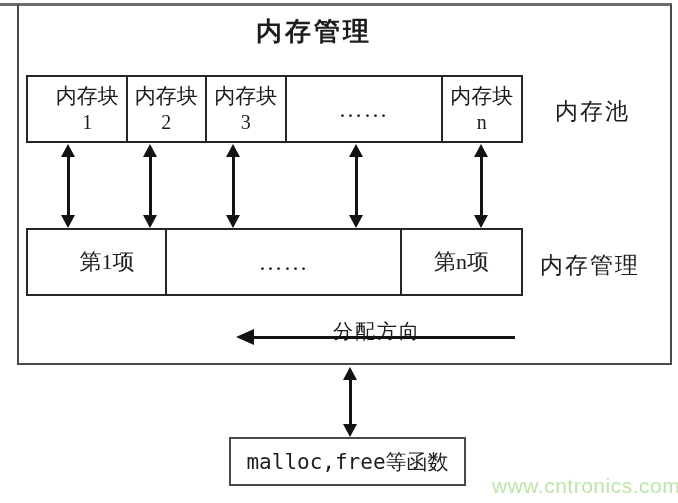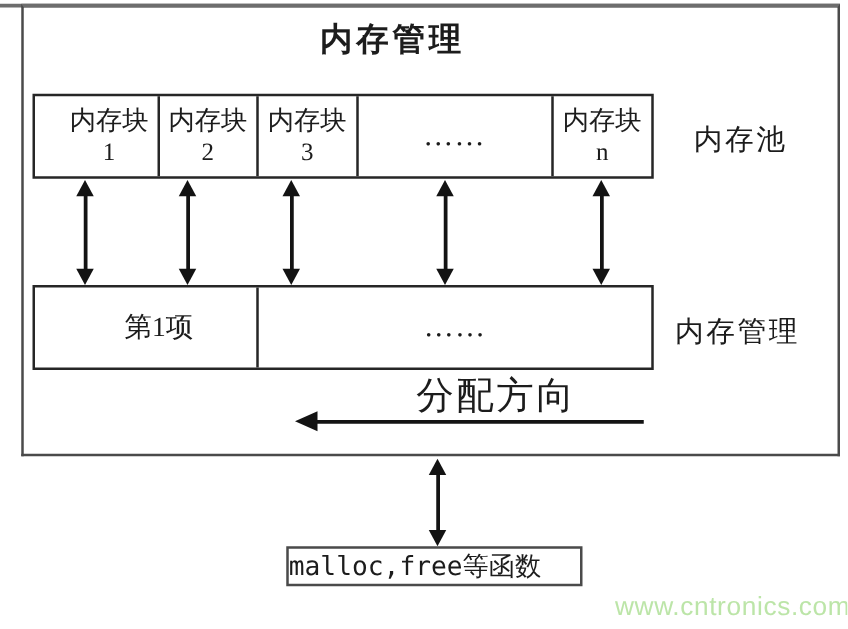--- a/index.html
+++ b/index.html
@@ -70,39 +70,39 @@
     border-left: 7px solid transparent; border-right: 7px solid transparent;
     border-top: 13px solid #131313;
   }
   .va-rows { top: 144px; height: 84px; }
   .va-1 { left: 60px; }  .va-2 { left: 142px; } .va-3 { left: 225px; }
   .va-4 { left: 348px; } .va-5 { left: 473px; }
   .va-bottom { left: 342px; top: 367px; height: 70px; }
 
   
   .alloc-label {
-    position: absolute; left: 333px; top: 296px;
-    font-size: 30px; letter-spacing: 2px; white-space: nowrap;
+    position: absolute; left: 333px; top: 318px;
+    font-size: 20px; letter-spacing: 2px; white-space: nowrap;
   }
   .harrow { position: absolute; left: 236px; top: 329px; width: 279px; height: 16px; }
   .harrow .shaft {
     position: absolute; left: 16px; right: 0; top: 50%; height: 3px; margin-top: -1.5px;
     background: #131313; display: block;
   }
   .harrow::before {
     content: ""; position: absolute; left: 0; top: 50%; margin-top: -8px;
     border-top: 8px solid transparent; border-bottom: 8px solid transparent;
     border-right: 18px solid #131313;
   }
 
   
   .func-box {
-    position: absolute; left: 229px; top: 437px; width: 237px; height: 32px;
+    position: absolute; left: 229px; top: 437px; width: 237px; height: 49px;
     border: 2px solid #4a4a4a; background: #fff;
-    display: flex; align-items: center; justify-content: flex-start;
+    display: flex; align-items: center; justify-content: center;
     font-family: "DejaVu Sans Mono", "Liberation Mono", monospace;
     font-size: 21px; white-space: nowrap;
   }
 
   
   .watermark {
     position: absolute; left: 492px; top: 474px;
     font-family: "Liberation Sans", "DejaVu Sans", sans-serif;
     font-size: 21px; letter-spacing: 0.5px; color: #bce5a8; white-space: nowrap;
   }
@@ -156,20 +156,23 @@
       <i class="shaft"></i>
     </div>
 
   <div class="row table">
     <div class="cell" style="flex:82">
       <span>第1项</span>
     </div>
     <div class="cell dots" style="flex:165">
       <span>……</span>
     </div>
+    <div class="cell" style="flex:84">
+      <span>第n项</span>
+    </div>
   </div>
   <div class="side-label table-label">内存管理</div>
 
   <div class="alloc-label">分配方向</div>
   <div class="harrow">
       <i class="shaft"></i>
     </div>
 
   <div class="varrow va-bottom">
       <i class="shaft"></i>

